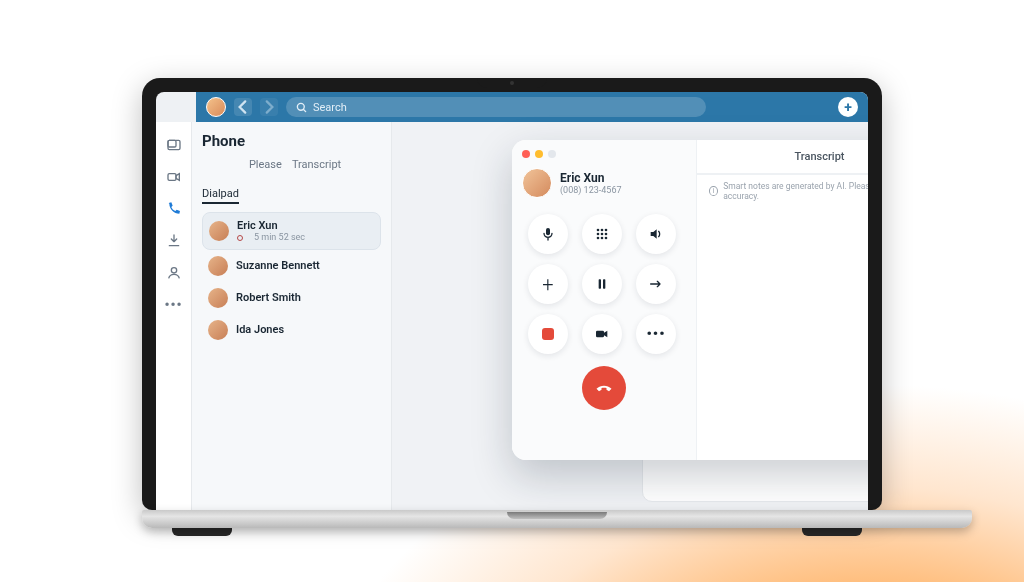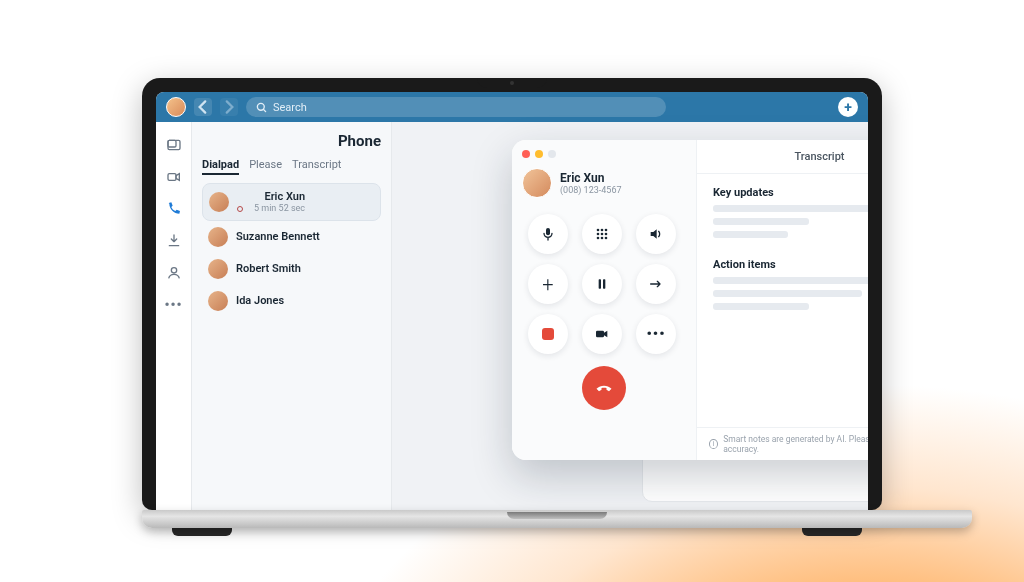--- a/index.html
+++ b/index.html
@@ -21,21 +21,21 @@
     padding: 14px 14px 0 14px; position: relative;
     box-shadow: 0 8px 30px rgba(0,0,0,.25);
   }
   .notch {
     position: absolute; top: 0; left: 50%; transform: translateX(-50%);
     width: 70px; height: 10px; background: #1a1a1a; border-radius: 0 0 10px 10px; z-index: 5;
   }
   .notch::after { content:""; position:absolute; left:50%; top:3px; transform:translateX(-50%); width:4px; height:4px; background:#333; border-radius:50%; }
   .screen {
     width: 100%; height: 100%; background: #eef1f4; border-radius: 8px 8px 0 0;
-    position: relative; overflow: hidden;
+    position: relative; overflow: hidden; padding-left: 40px;
   }
   .hinge {
     width: 830px; height: 18px; margin: 0 auto;
     background: linear-gradient(#c9c9c9, #e5e5e5 35%, #b9b9b9);
     border-radius: 2px 2px 10px 10px;
     box-shadow: 0 4px 10px rgba(0,0,0,.25);
     position: relative;
   }
   .hinge::before {
     content:""; position:absolute; left:50%; top:2px; transform:translateX(-50%);
@@ -74,25 +74,25 @@
   .rail {
     width: 36px; background:#fff; border-right:1px solid #e6e9ec;
     display:flex; flex-direction:column; align-items:center; gap:14px; padding-top:14px;
   }
   .rail-icon { width:18px; height:18px; color:#6b7785; display:flex; align-items:center; justify-content:center; font-size:14px; border-radius:4px;}
   .rail-icon.active { color:#1f7bd6; }
   .rail-icon svg { width:16px; height:16px; }
 
   .phone-panel {
     width: 200px; background:#f6f8fa; border-right:1px solid #e6e9ec; padding:10px 10px;
-    font-size:12px; color:#1a2733;text-align:right;
+    font-size:12px; color:#1a2733;
   }
   .phone-title { font-size:15px; font-weight:700; margin-bottom:8px; }
   .sub-tabs { display:flex; gap:10px; font-size:11px; color:#6b7785; margin-bottom:8px; }
-  .sub-tabs span.active { color:#1a2733; font-weight:700; border-bottom:2px solid #1a2733; padding-bottom:2px;}
+  .sub-tabs span.active { color:#1a2733; font-weight:400; border-bottom:2px solid #1a2733; padding-bottom:2px;margin-top:29px;}
   .contact-row { display:flex; align-items:center; gap:8px; padding:6px 6px; border-radius:8px; }
   .contact-row.selected { background:#e9eef3; border:1px solid #dce3ea; }
   .contact-row .av { width:20px; height:20px; border-radius:50%; background:linear-gradient(135deg,#e7b48a,#c77e55); flex-shrink:0; }
   .contact-row .meta { display:flex; flex-direction:column; line-height:1.2; }
   .contact-row .name { font-size:11px; font-weight:600; color:#1a2733;}
   .contact-row .sub { font-size:9px; color:#8a95a1; display:flex; align-items:center; gap:11px;}
   .rec-dot { width:6px; height:6px; border-radius:50%; border:1px solid #b54848; display:inline-block;}
 
   .main-area { flex:1; position:relative; background:#f0f2f5; }
 
@@ -333,31 +333,20 @@
                 <svg viewBox="0 0 24 24">
                     <path d="M3 13c5-5 13-5 18 0l-3 3-3-2v-2c-2-.6-4-.6-6 0v2l-3 2-3-3z"></path>
                   </svg>
               </div>
             </div>
 
             <div class="call-right">
               <div class="tabs">
                 <div class="tab">Transcript</div>
               </div>
-              <div class="notes-body">
-                <div class="sec-title">Key updates</div>
-                <div class="ph-line w90"></div>
-                <div class="ph-line w45"></div>
-                <div class="ph-line w35"></div>
-                <div style="height:14px"></div>
-                <div class="sec-title">Action items</div>
-                <div class="ph-line w90"></div>
-                <div class="ph-line w70"></div>
-                <div class="ph-line w45"></div>
-              </div>
               <div class="ai-footer">
                 <span class="info">i</span>
                 <span>Smart notes are generated by AI. Please review for accuracy.</span>
               </div>
             </div>
           </div>
 
         </div>
       </div>
 

